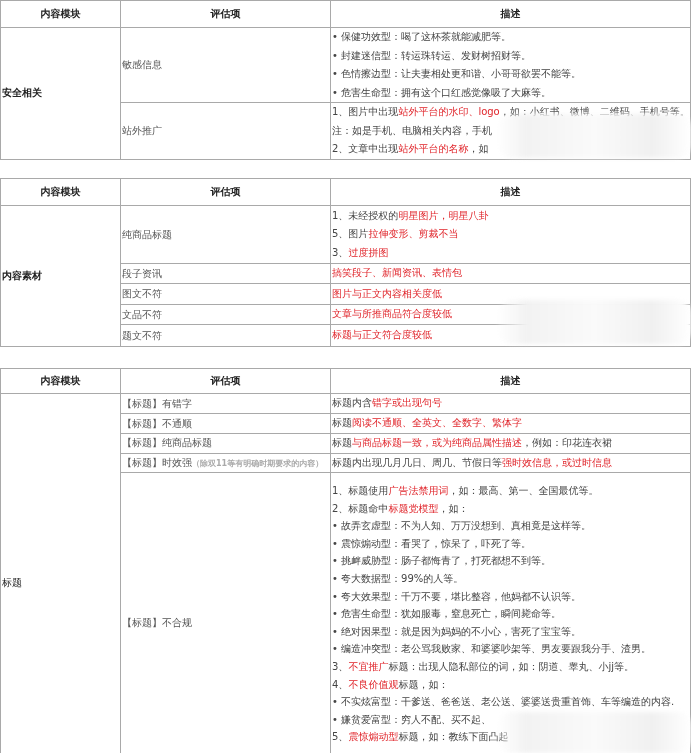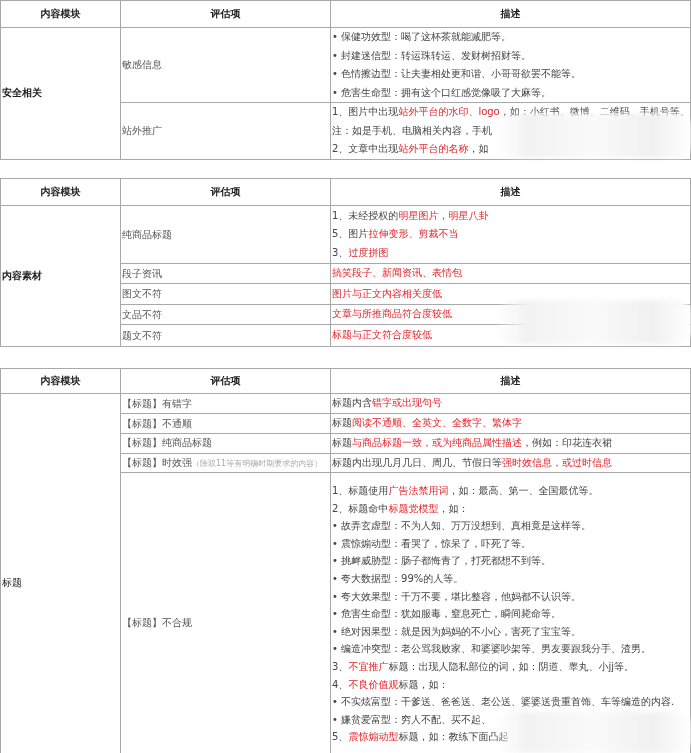--- a/index.html
+++ b/index.html
@@ -9,21 +9,21 @@
   table.spec td, table.spec th { border: 1px solid #a9a9a9; padding: 0 1px; vertical-align: middle; }
   table.spec th { font-weight: bold; font-size: 10px; color: #222; text-align: center; background: #fff; margin-top: 18px; }
   col.c1 { width: 120px; } col.c2 { width: 210px; } col.c3 { width: 360px; }
   td.module { font-weight: bold; color: #222; }
   td.module.plain { font-weight: normal; }
   td.item { color: #555; }
   td.desc { color: #444; }
   .red { color: #e0242a; }
   .line { display: block; line-height: 18.5px; white-space: nowrap; overflow: hidden; }
   .line.tight { line-height: 17.6px; }
-  .note { color: #aaa; font-size: 8px; }
+  .note { color: #aaa; font-size: 8px; font-weight: bold; }
   .blur { position: absolute; background: linear-gradient(90deg, rgba(255,255,255,0.2), #f2f2f2 15%, #fafafa 50%, #f0f0f0 80%, #fff);
           border-radius: 14px; filter: blur(2px); }
 </style>
 </head>
 <body>
 
 <table class="spec" style="top:0;">
   <colgroup>
       <col class="c1">
       <col class="c2">

